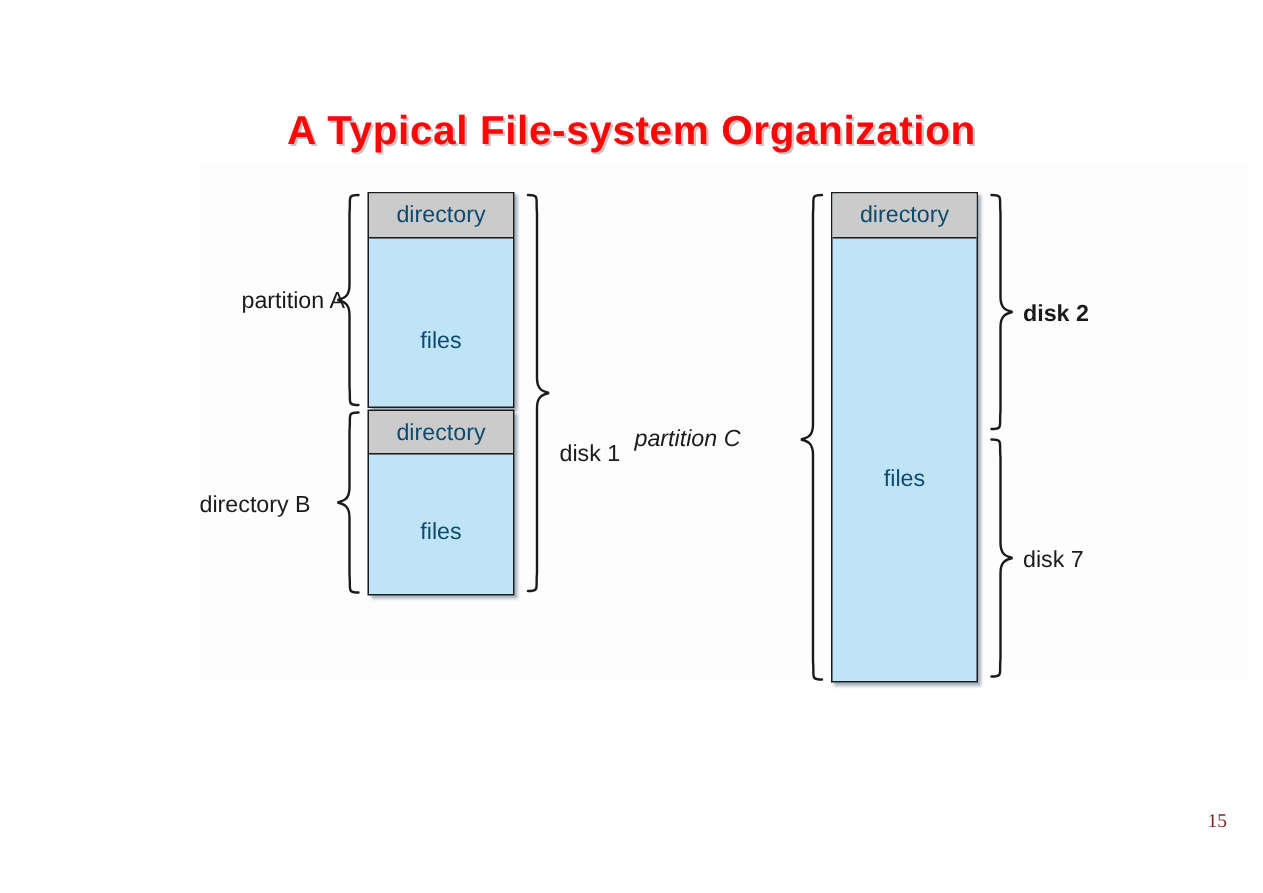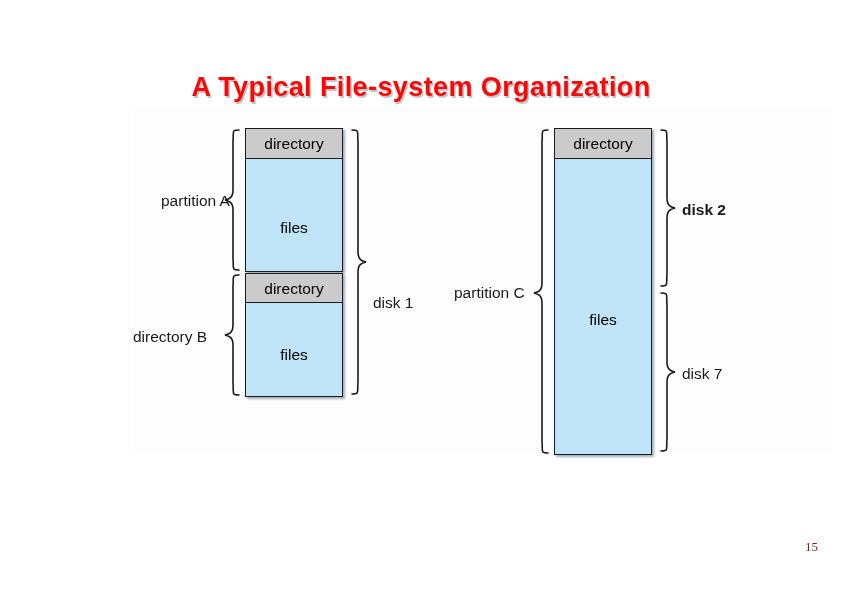--- a/index.html
+++ b/index.html
@@ -60,21 +60,21 @@
     background: #cbcbcb;
     border-bottom: 1.5px solid #1b1b1b;
   }
   .cell-label {
     position: absolute;
     left: 0;
     right: 0;
     text-align: center;
     font-family: "Liberation Sans", sans-serif;
     font-size: 15.5px;
-    color: #000000;
+    color: #0c4a6e;
     white-space: nowrap;
   }
 
   
   .side-label {
     position: absolute;
     font-family: "Liberation Sans", sans-serif;
     font-size: 15.5px;
     color: #1a1a1a;
     white-space: nowrap;
@@ -136,21 +136,21 @@
   </div>
   <div class="side-label" style="left:240px; top:146px;margin-top:40px;">disk 1</div>
 
   <div class="col-box" style="left:421px; top:20px; width:98px; height:327px;">
     <div class="dir-band" style="height:30px;">
       <div class="cell-label" style="top:6px;">directory</div>
     </div>
     <div class="cell-label" style="top:182px;">files</div>
   </div>
 
-  <div class="side-label" style="left:321px; top:176px;">partition C</div>
+  <div class="side-label" style="left:290px; top:176px;font-style:italic;">partition C</div>
   <div class="brace" style="left:399px; top:20px;">
     <svg width="18" height="327" viewBox="0 0 18 327">
       <path d="M16 2 C8 2, 11 4, 10 14 L10 155 C10 163, 6 164, 2 165 C6 166, 10 167, 10 175 L10 313 C11 323, 8 325, 16 325" fill="none" stroke="#1a1a1a" stroke-width="1.6" stroke-linecap="round"></path>
     </svg>
   </div>
 
   <div class="brace" style="left:525px; top:20px;">
     <svg width="20" height="162" viewBox="0 0 20 162">
       <path d="M3 2 C11 2, 8 4, 9 14 L9 70 C9 78, 13 79, 17 80 C13 81, 9 82, 9 90 L9 146 C8 156, 11 158, 3 158" fill="none" stroke="#1a1a1a" stroke-width="1.6" stroke-linecap="round"></path>
     </svg>

